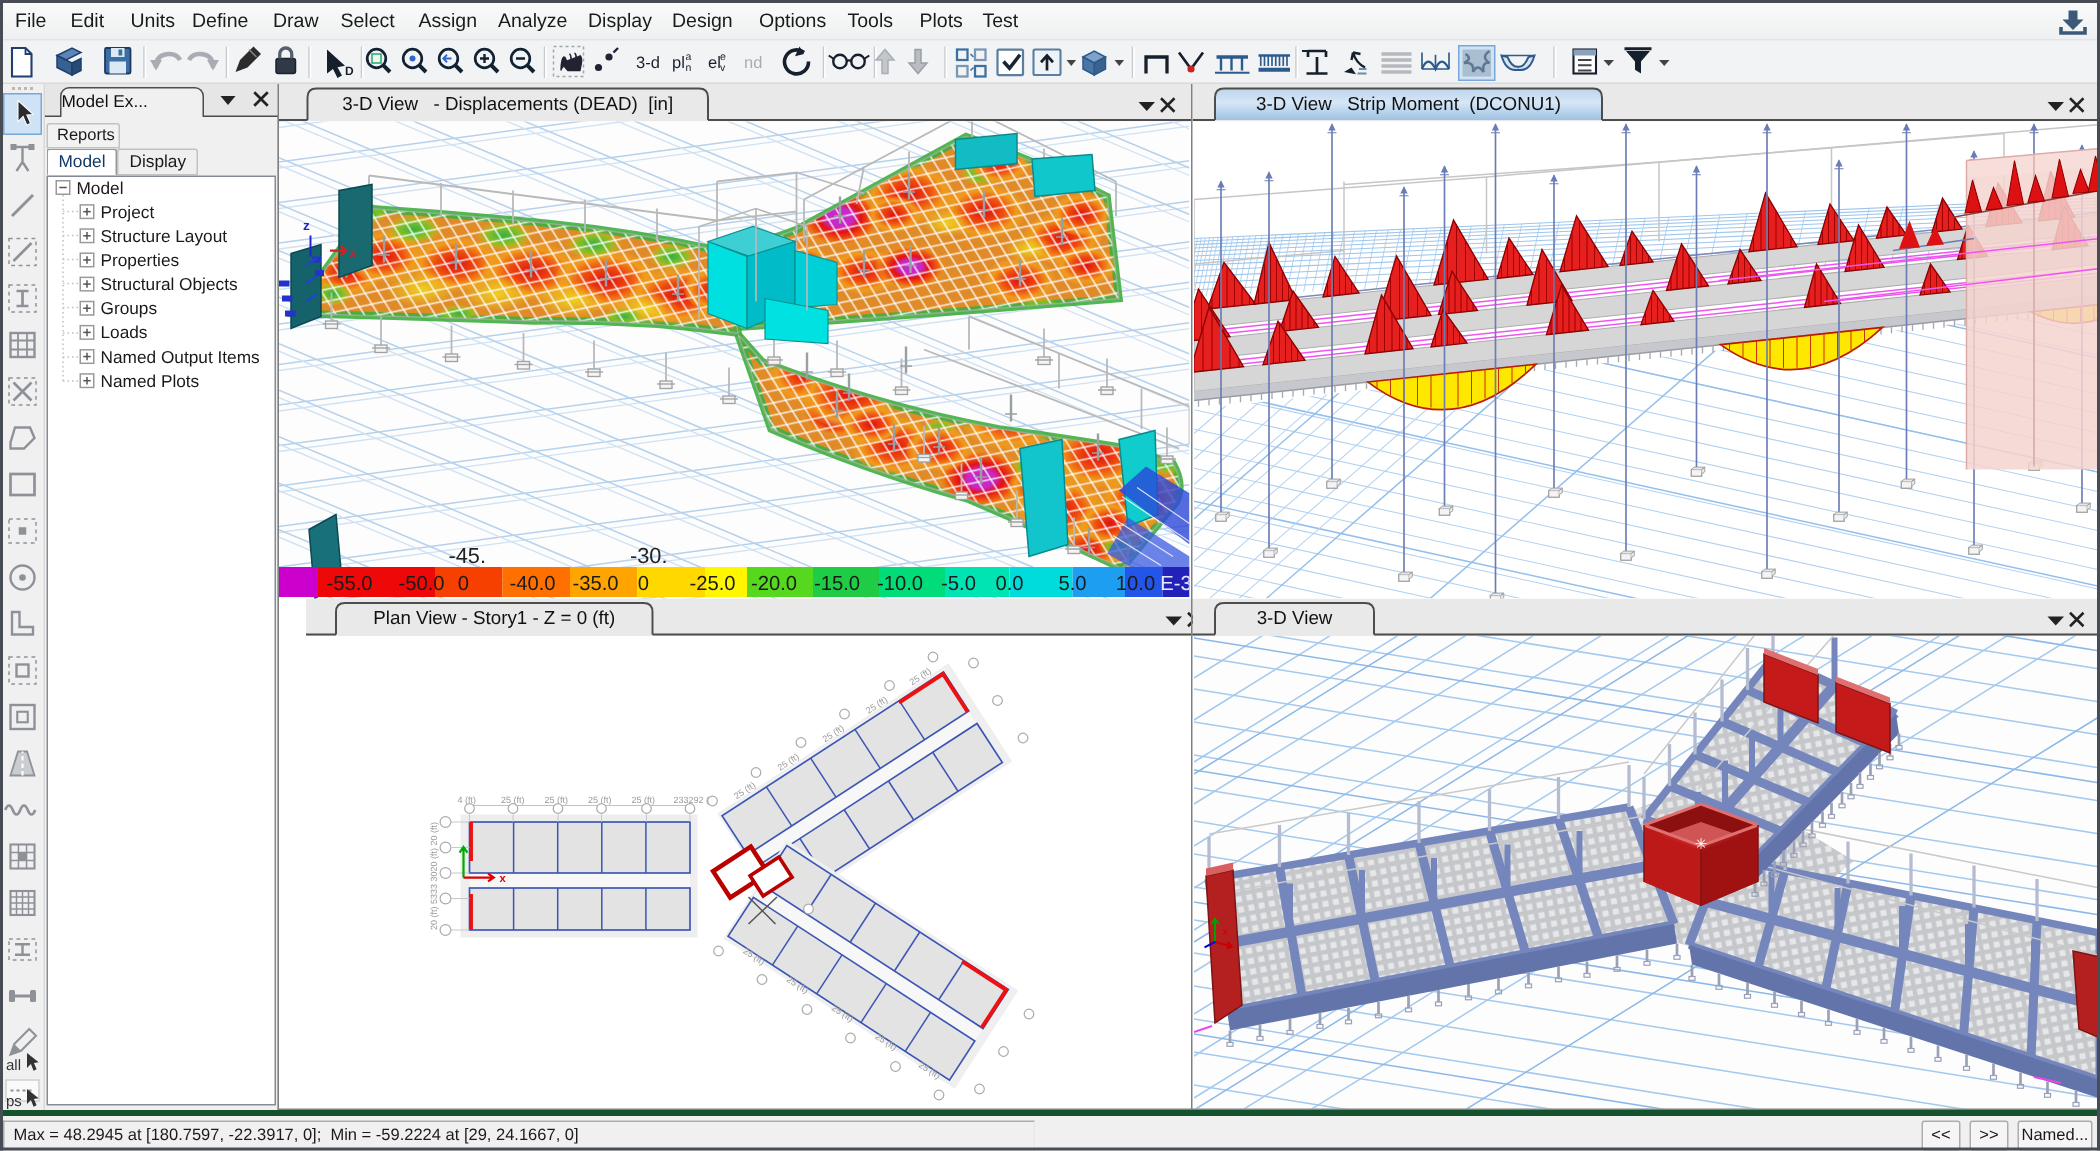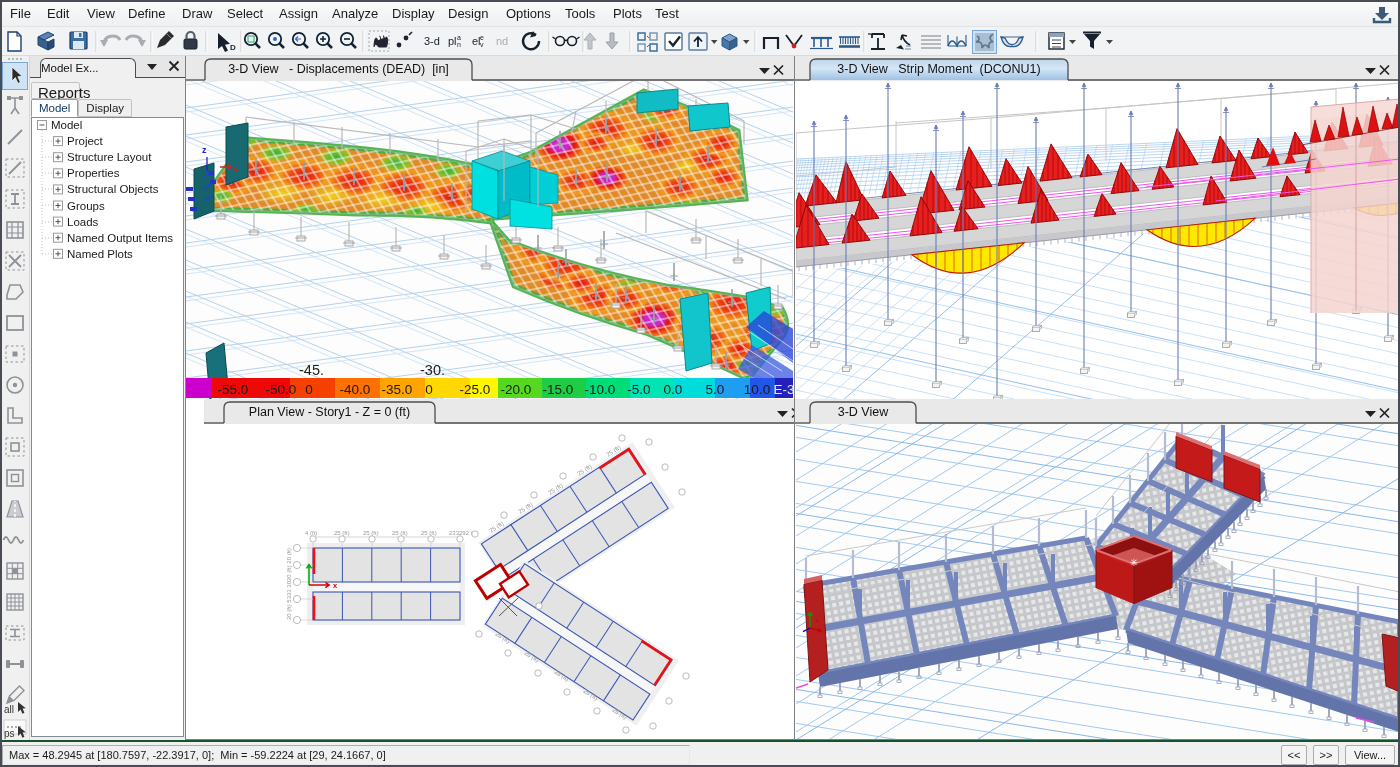--- a/index.html
+++ b/index.html
@@ -2,36 +2,36 @@
 <html><head><meta charset="utf-8"><style>
 *{margin:0;padding:0;box-sizing:border-box}
 html,body{width:1400px;height:767px;overflow:hidden;font-family:"Liberation Sans",sans-serif;background:#f0f0f0}
 .menubar{position:absolute;left:0;top:0;width:1400px;height:27px;background:linear-gradient(#fbfbfb,#eef0f1);border-bottom:1px solid #e2e3e4}
 .menubar span{position:absolute;top:6px;font-size:13px;color:#1a1a1a}
 .toolbar{position:absolute;left:0;top:27px}
 .leftstrip{position:absolute;left:0;top:56px}
 .panel{position:absolute;left:30px;top:56px;width:156px;height:684px;background:#f0f0f0;border-right:1px solid #b5b5b5}
 .pcap{position:absolute;left:0;top:0;width:156px;height:22px;background:#e6e6e6;border-bottom:1px solid #4d4d4d}
 .pcaptab{position:absolute;left:10px;top:2px;width:96px;height:20px;background:#f0f0f0;border:1px solid #4d4d4d;border-bottom:none;border-radius:6px 6px 0 0;font-size:11.5px;padding-top:3px;color:#111}
-.repTab{position:absolute;left:1px;top:26px;width:49px;height:17px;background:#f2f2f2;border:1px solid #c2c2c2;border-radius:2px 2px 0 0;font-size:15px;padding:1px 0 0 6px;color:#1a1a1a}
+.repTab{position:absolute;left:1px;top:26px;width:49px;height:17px;background:#f2f2f2;border:1px solid #c2c2c2;border-radius:2px 2px 0 0;font-size:11px;padding:1px 0 0 6px;color:#1a1a1a}
 .mdtRow{position:absolute;left:1px;top:43px;width:154px;height:18px}
 .mtab{float:left;height:18px;background:#efefef;border:1px solid #c2c2c2;border-radius:2px 2px 0 0;font-size:11.5px;padding:2px 7px 0 7px;color:#1a1a1a}
 .mtab.active{background:#fff;border-color:#9a9a9a;border-bottom-color:#fff;color:#123a63}
 .tree{position:absolute;left:1px;top:61px;width:153px;height:620px;background:#fff;border:1px solid #848a93}
 .vstrip{position:absolute;height:25px}
 .vp{position:absolute}
 .vpborder{position:absolute;background:#808080}
-.status{position:absolute;left:0;top:740px;width:1400px;height:14px;background:#f0f0f0;border-top:2px solid #14532d}
+.status{position:absolute;left:0;top:740px;width:1400px;height:14px;background:#f0f0f0;border-top:4px solid #14532d}
 .stfield{position:absolute;left:2px;top:3px;width:688px;height:20px;border:1px solid #adadad;border-right-color:#e8e8e8;border-bottom-color:#e8e8e8;font-size:11px;color:#1a1a1a;padding:3px 0 0 6px;background:#f0f0f0}
 .stbtn{position:absolute;top:3px;width:26px;height:20px;background:#f5f5f5;border:1px solid #adadad;border-radius:2px;font-size:11px;text-align:center;padding-top:3px;color:#1a1a1a}
 </style></head><body>
 <div class="menubar">
     <span style="left:10px">File</span>
     <span style="left:47px">Edit</span>
-    <span style="left:87px">View</span>
+    <span style="left:87px">Units</span>
     <span style="left:128px">Define</span>
     <span style="left:182px">Draw</span>
     <span style="left:227px">Select</span>
     <span style="left:279px">Assign</span>
     <span style="left:332px">Analyze</span>
     <span style="left:392px">Display</span>
     <span style="left:448px">Design</span>
     <span style="left:506px">Options</span>
     <span style="left:565px">Tools</span>
     <span style="left:613px">Plots</span>
@@ -1717,17 +1717,17 @@
     <line x1="0" y1="264" x2="12" y2="260" stroke="#ee44ee" stroke-width="1.4"></line>
     <line x1="560" y1="294" x2="578" y2="298" stroke="#ee44ee" stroke-width="1.4"></line>
   </svg>
 <div class="vpborder" style="left:185px;top:56px;width:1px;height:684px"></div>
 <div class="vpborder" style="left:794px;top:56px;width:1px;height:684px"></div>
 <div class="vpborder" style="left:186px;top:739px;width:1214px;height:1px"></div>
 <div class="status">
     <div class="stfield">Max = 48.2945 at [180.7597, -22.3917, 0];&nbsp;&nbsp;Min = -59.2224 at [29, 24.1667, 0]</div>
     <div class="stbtn" style="right:93px">&lt;&lt;</div>
     <div class="stbtn" style="right:61px">&gt;&gt;</div>
-    <div class="stbtn" style="right:5px;width:50px">View...</div>
+    <div class="stbtn" style="right:5px;width:50px">Named...</div>
   </div>
 <div style="position:absolute;left:0;top:0;width:1400px;height:2px;background:#484d55"></div>
 <div style="position:absolute;left:0;top:0;width:2px;height:767px;background:#484d55"></div>
 <div style="position:absolute;left:1398px;top:0;width:2px;height:767px;background:#484d55"></div>
 <div style="position:absolute;left:0;top:765px;width:1400px;height:2px;background:#484d55"></div>
 </body></html>

